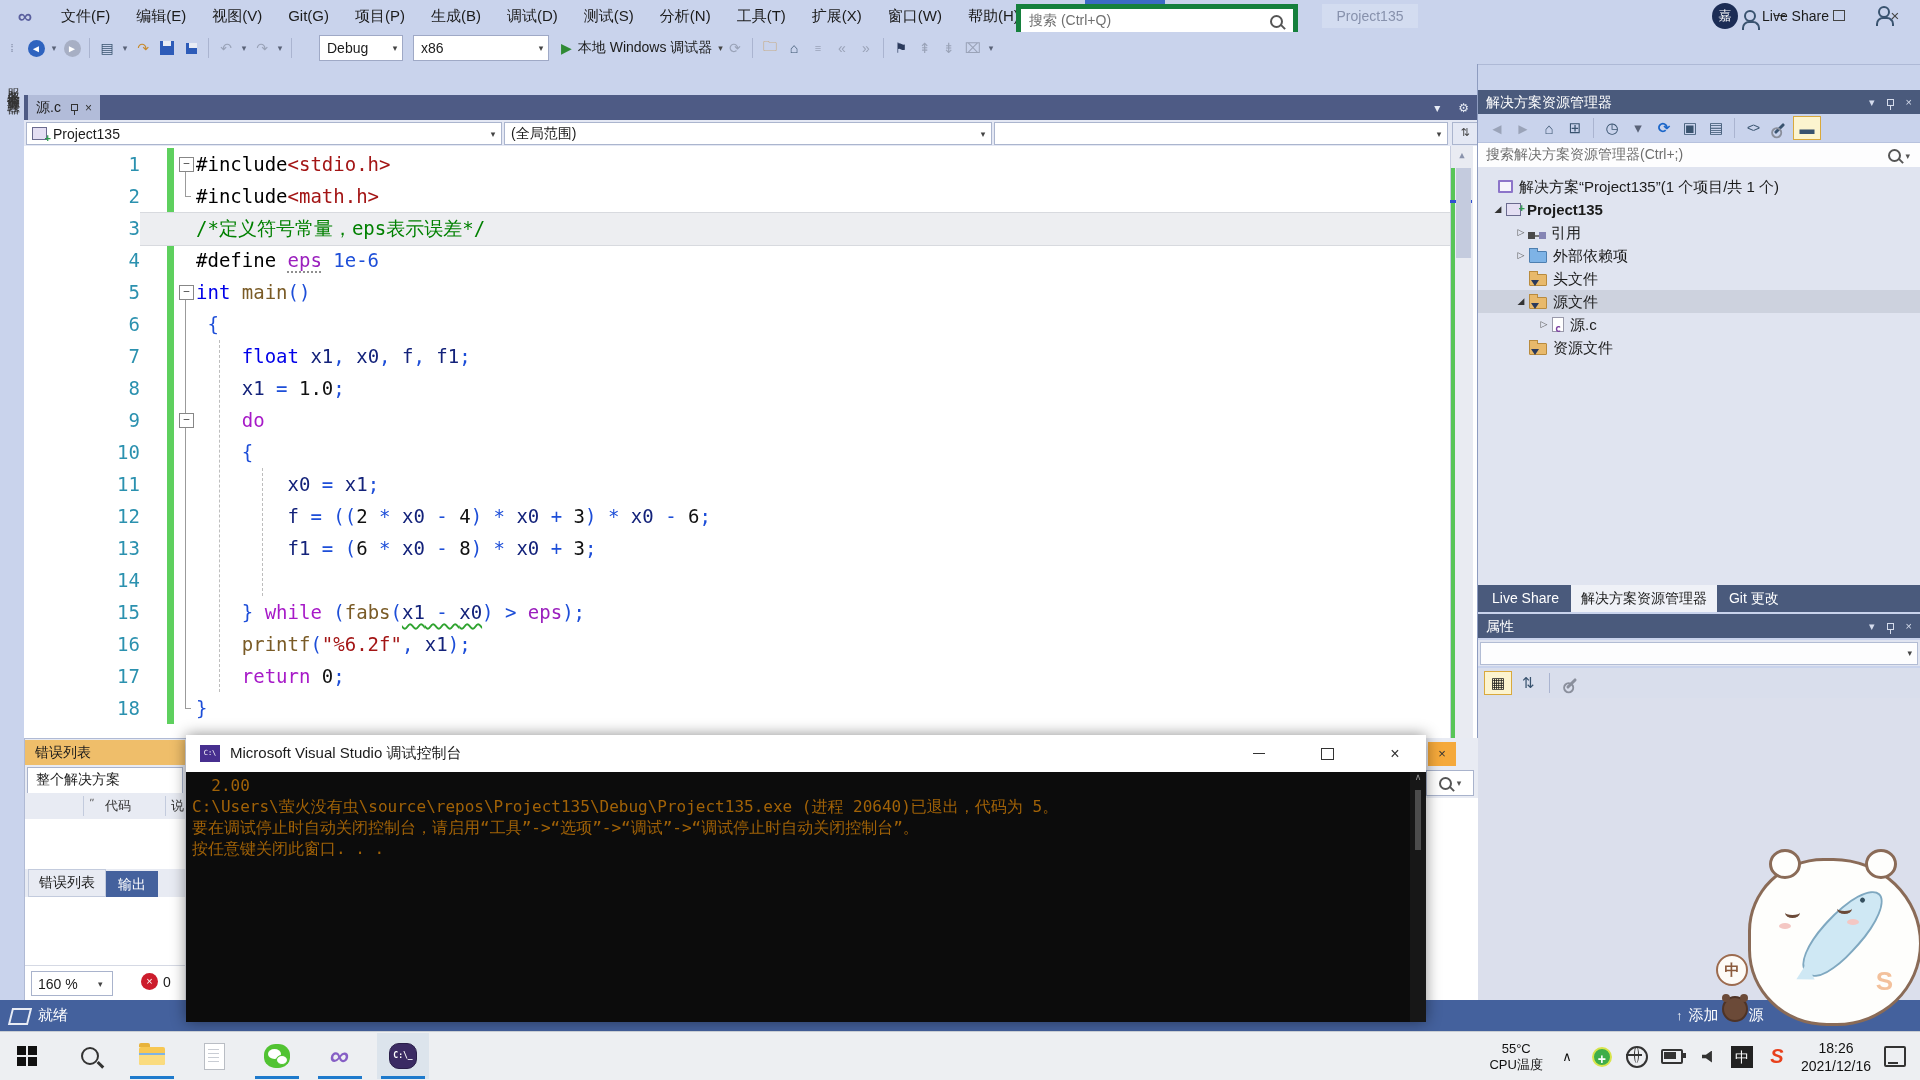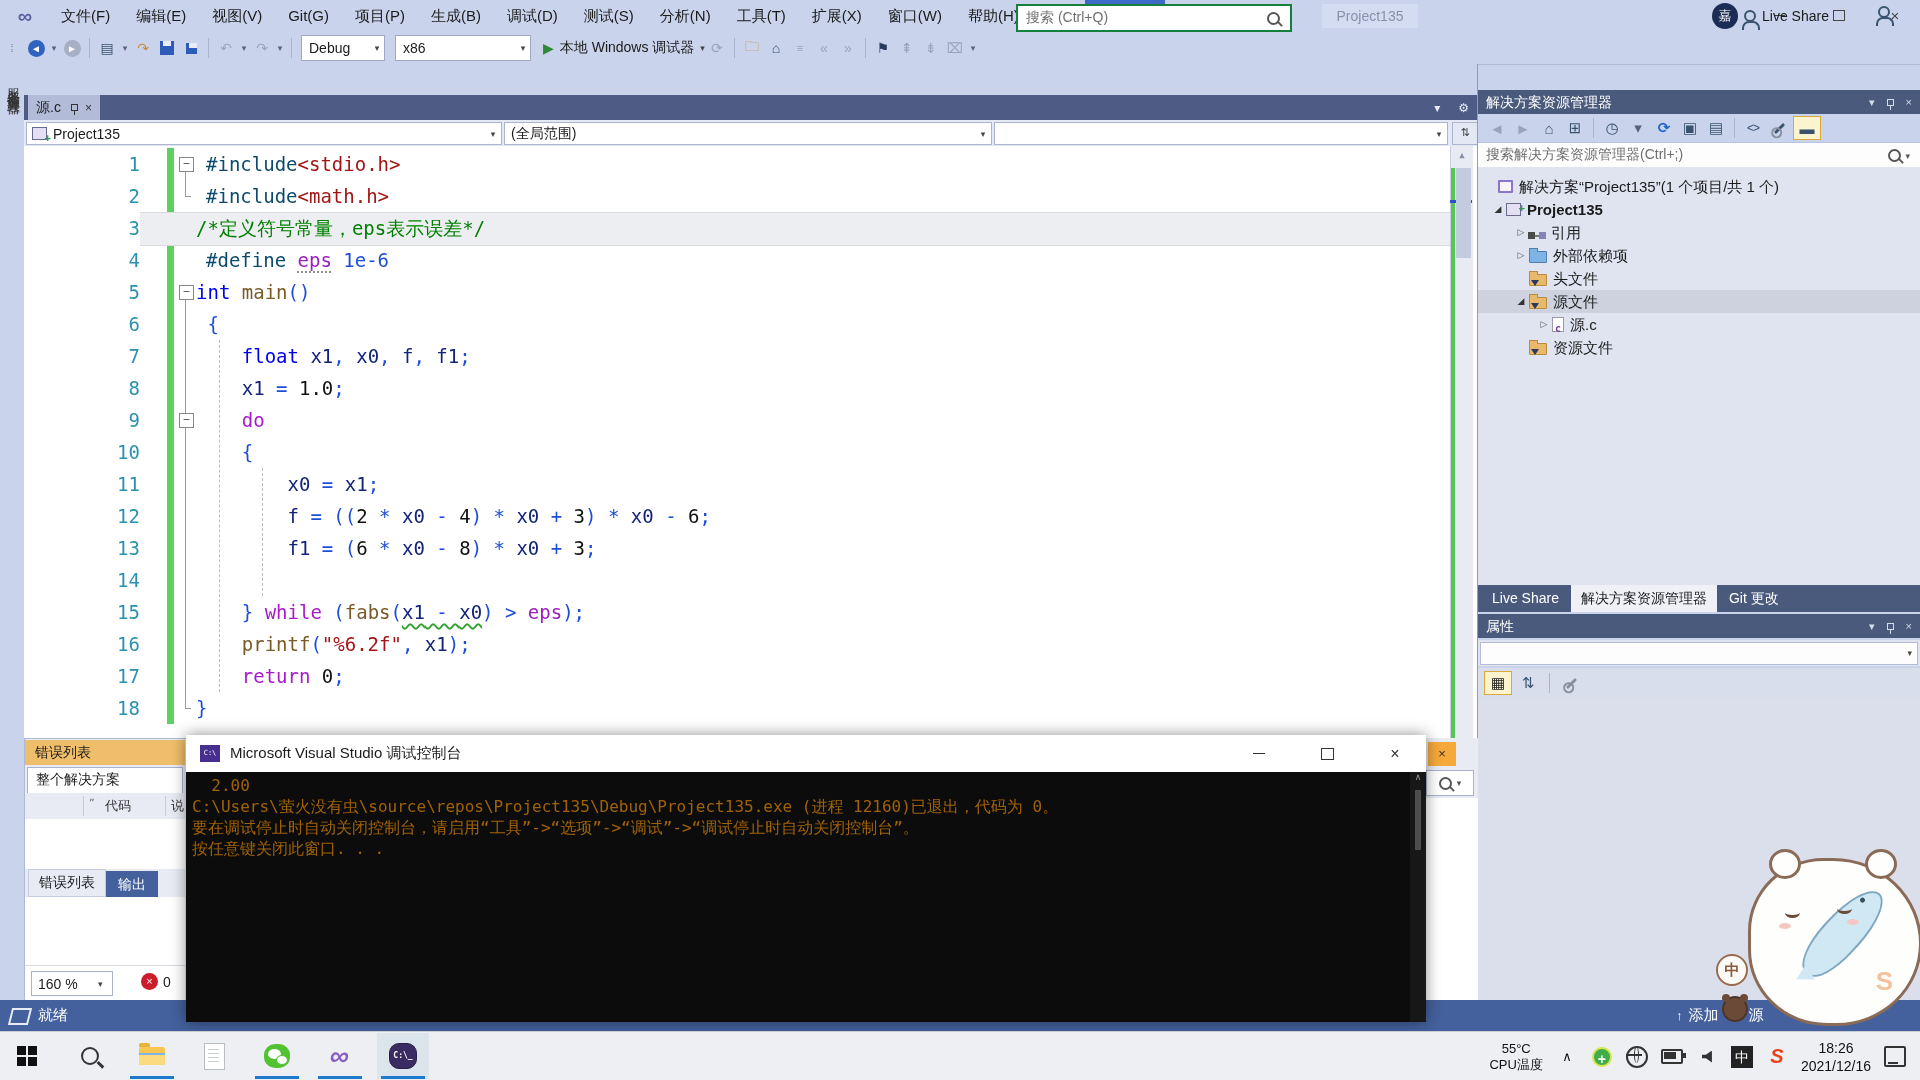--- a/index.html
+++ b/index.html
@@ -5,21 +5,21 @@
   html,body{margin:0;padding:0;background:#222;}
   #root{position:relative;width:1920px;height:1080px;overflow:hidden;
         font-family:"Liberation Sans","DejaVu Sans",sans-serif;
         background:#C9D3EC;color:#1B1B1B;font-size:15px;}
   .abs{position:absolute;}
   
   #titlebar{left:0;top:0;width:1920px;height:32px;background:#C9D3EC;display:flex;align-items:center;}
   #vslogo{width:30px;height:22px;margin-left:10px;color:#5A5F9E;font-size:20px;font-weight:bold;text-align:center;line-height:22px;}
   #menubar{display:flex;margin-left:8px;}
   #menubar span{padding:0 13px;line-height:32px;font-size:15px;cursor:default;}
-  #qsearch{left:1016px;top:4px;width:272px;height:24px;background:#FFF;border:2px solid #15803d;display:flex;align-items:center;}
+  #qsearch{left:1016px;top:4px;width:272px;height:24px;background:#FFF;border:5px solid #15803d;display:flex;align-items:center;}
   #qsearch .ph{flex:1;color:#707070;padding-left:8px;font-size:14px;}
   .mag{width:9px;height:9px;border:2px solid #555;border-radius:50%;position:relative;display:inline-block;}
   .mag:after{content:"";position:absolute;width:2px;height:6px;background:#555;right:-3px;bottom:-4px;transform:rotate(-45deg);}
   #accent{left:1085px;top:0;width:80px;height:4px;background:#3B6BC6;}
   #projlabel{left:1322px;top:4px;width:96px;height:24px;background:#D3DCF0;color:#8791AC;text-align:center;line-height:24px;font-size:14px;}
   #avatar{left:1712px;top:3px;width:26px;height:26px;border-radius:50%;background:#1B2C55;color:#FFF;text-align:center;line-height:26px;font-size:13px;}
   .winbtn{top:0;width:34px;height:30px;display:flex;align-items:center;justify-content:center;color:#444;}
   .wb-min{left:1762px;} .wb-max{left:1822px;} .wb-close{left:1878px;}
   .wb-min i{width:11px;height:0;border-top:1px solid #444;}
   .wb-max i{width:10px;height:9px;border:1px solid #444;}
@@ -30,21 +30,21 @@
   .tbi.gray{color:#9AA3B8;}
   .tbi.dd{width:10px;font-size:9px;color:#5A6378;}
   .tbsep{width:1px;height:20px;background:#AAB4D0;margin:0 5px;}
   .circ{width:17px;height:17px;border-radius:50%;background:#2E63BF;color:#FFF;font-size:10px;line-height:17px;text-align:center;}
   .circ.gray{background:#A7AFC4;}
   .floppy{width:14px;height:14px;background:#2D5BB8;position:relative;}
   .floppy:after{content:"";position:absolute;left:3px;top:0;width:8px;height:5px;background:#E8ECF5;}
   .combo{height:24px;background:#FFF;border:1px solid #9FA9C6;display:flex;align-items:center;font-size:14px;}
   .combo .cv{flex:1;padding:0 7px;}
   .combo .ca{width:14px;font-size:9px;color:#444;text-align:center;}
-  #cb-debug{width:82px;margin-left:4px;}
+  #cb-debug{width:82px;margin-left:22px;}
   #cb-plat{width:134px;margin-left:10px;}
   #runbtn{display:flex;align-items:center;margin-left:12px;height:26px;}
   #runbtn .play{color:#2F8A34;font-size:14px;margin-right:6px;}
   #runbtn .rl{font-size:14px;}
   #runbtn .ca{font-size:9px;margin-left:6px;color:#444;}
   #liveshare{position:absolute;left:1744px;top:0;height:31px;display:flex;align-items:center;font-size:14px;color:#1B1B1B;}
   .person{width:8px;height:8px;border-radius:50%;border:2px solid #39536F;position:relative;margin-right:6px;}
   .person:after{content:"";position:absolute;left:-4px;top:9px;width:14px;height:7px;border:2px solid #39536F;border-bottom:none;border-radius:7px 7px 0 0;}
   #fb-person{position:absolute;left:1878px;top:6px;}
   
@@ -68,21 +68,21 @@
   #code{left:0;top:82px;width:1454px;height:854px;background:#FFF;overflow:hidden;font-family:"DejaVu Sans Mono","Liberation Mono",monospace;}
   .hlband{position:absolute;left:116px;width:1310px;height:32px;background:#EDEEF1;border-top:1px solid #D8DADF;border-bottom:1px solid #D8DADF;}
   #chgbar{position:absolute;left:143px;top:2px;width:7px;height:576px;background:#5ED05E;}
   .code-row{position:absolute;left:0;width:1426px;height:32px;}
   .lnum{position:absolute;left:60px;width:56px;text-align:right;color:#2B91AF;font-size:19px;line-height:32px;}
   .ltext{position:absolute;left:172px;white-space:pre;font-size:19px;line-height:32px;color:#111;}
   .fold{position:absolute;left:155px;top:9px;width:13px;height:13px;border:1px solid #878787;background:#FFF;color:#555;font-size:11px;line-height:11px;text-align:center;}
   .gbr{position:absolute;width:1px;background:#9B9B9B;left:161px;}
   .gbe{position:absolute;height:1px;background:#9B9B9B;left:161px;width:6px;}
   .iguide{position:absolute;width:0;border-left:1px dashed #BDBDBD;}
-  .tk-pp{color:#0c4a6e;margin-left:10px;} .tk-inc{color:#A31515;} .tk-cmt{color:#008000;}
+  .tk-pp{color:#000000;} .tk-inc{color:#A31515;} .tk-cmt{color:#008000;}
   .tk-kw{color:#0000E8;} .tk-ctl{color:#A71AC8;} .tk-mac{color:#9B20BE;}
   .tk-fn{color:#7A5B26;} .tk-var{color:#13227A;} .tk-str{color:#A31515;}
   .tk-num{color:#111;} .tk-pl{color:#1d4ed8;}
   .tk-sq{text-decoration:underline wavy #2FA32F;text-decoration-thickness:2px;text-underline-offset:4px;}
   .tk-dot{text-decoration:underline dotted #8A8A8A;text-underline-offset:5px;}
   
   #vscroll{position:absolute;left:1426px;top:0;width:22px;height:802px;background:#E9EBF2;border-left:1px solid #C8CEE0;}
   #vscroll .sb-up,#vscroll .sb-dn{position:absolute;left:0;width:22px;height:18px;color:#8A93AC;font-size:9px;text-align:center;line-height:18px;}
   #vscroll .sb-dn{bottom:0;}
   #vs-green{position:absolute;left:1px;top:22px;width:4px;height:608px;background:#58C558;}
@@ -521,21 +521,21 @@
         </span>
       <span class="conbtn cb-max">
           <i></i>
         </span>
       <span class="conbtn cb-close">
           <i>×</i>
         </span>
     </div>
     <div id="con-body">
         <div class="cline" style="top: 4px;">  2.00</div>
-        <div class="cline" style="top: 25px;">C:\Users\萤火没有虫\source\repos\Project135\Debug\Project135.exe (进程 12160)已退出，代码为 0。</div>
+        <div class="cline" style="top: 25px;">C:\Users\萤火没有虫\source\repos\Project135\Debug\Project135.exe (进程 20640)已退出，代码为 5。</div>
         <div class="cline" style="top: 46px;">要在调试停止时自动关闭控制台，请启用“工具”-&gt;“选项”-&gt;“调试”-&gt;“调试停止时自动关闭控制台”。</div>
         <div class="cline" style="top: 67px;">按任意键关闭此窗口. . .</div>
       </div>
     <div id="con-scroll">∧<div class="th"></div></div>
   </div>
 
   <div id="sx-title" class="abs ptitle">
     <span>解决方案资源管理器</span>
     <span class="pticons">
       <span>▾</span>

